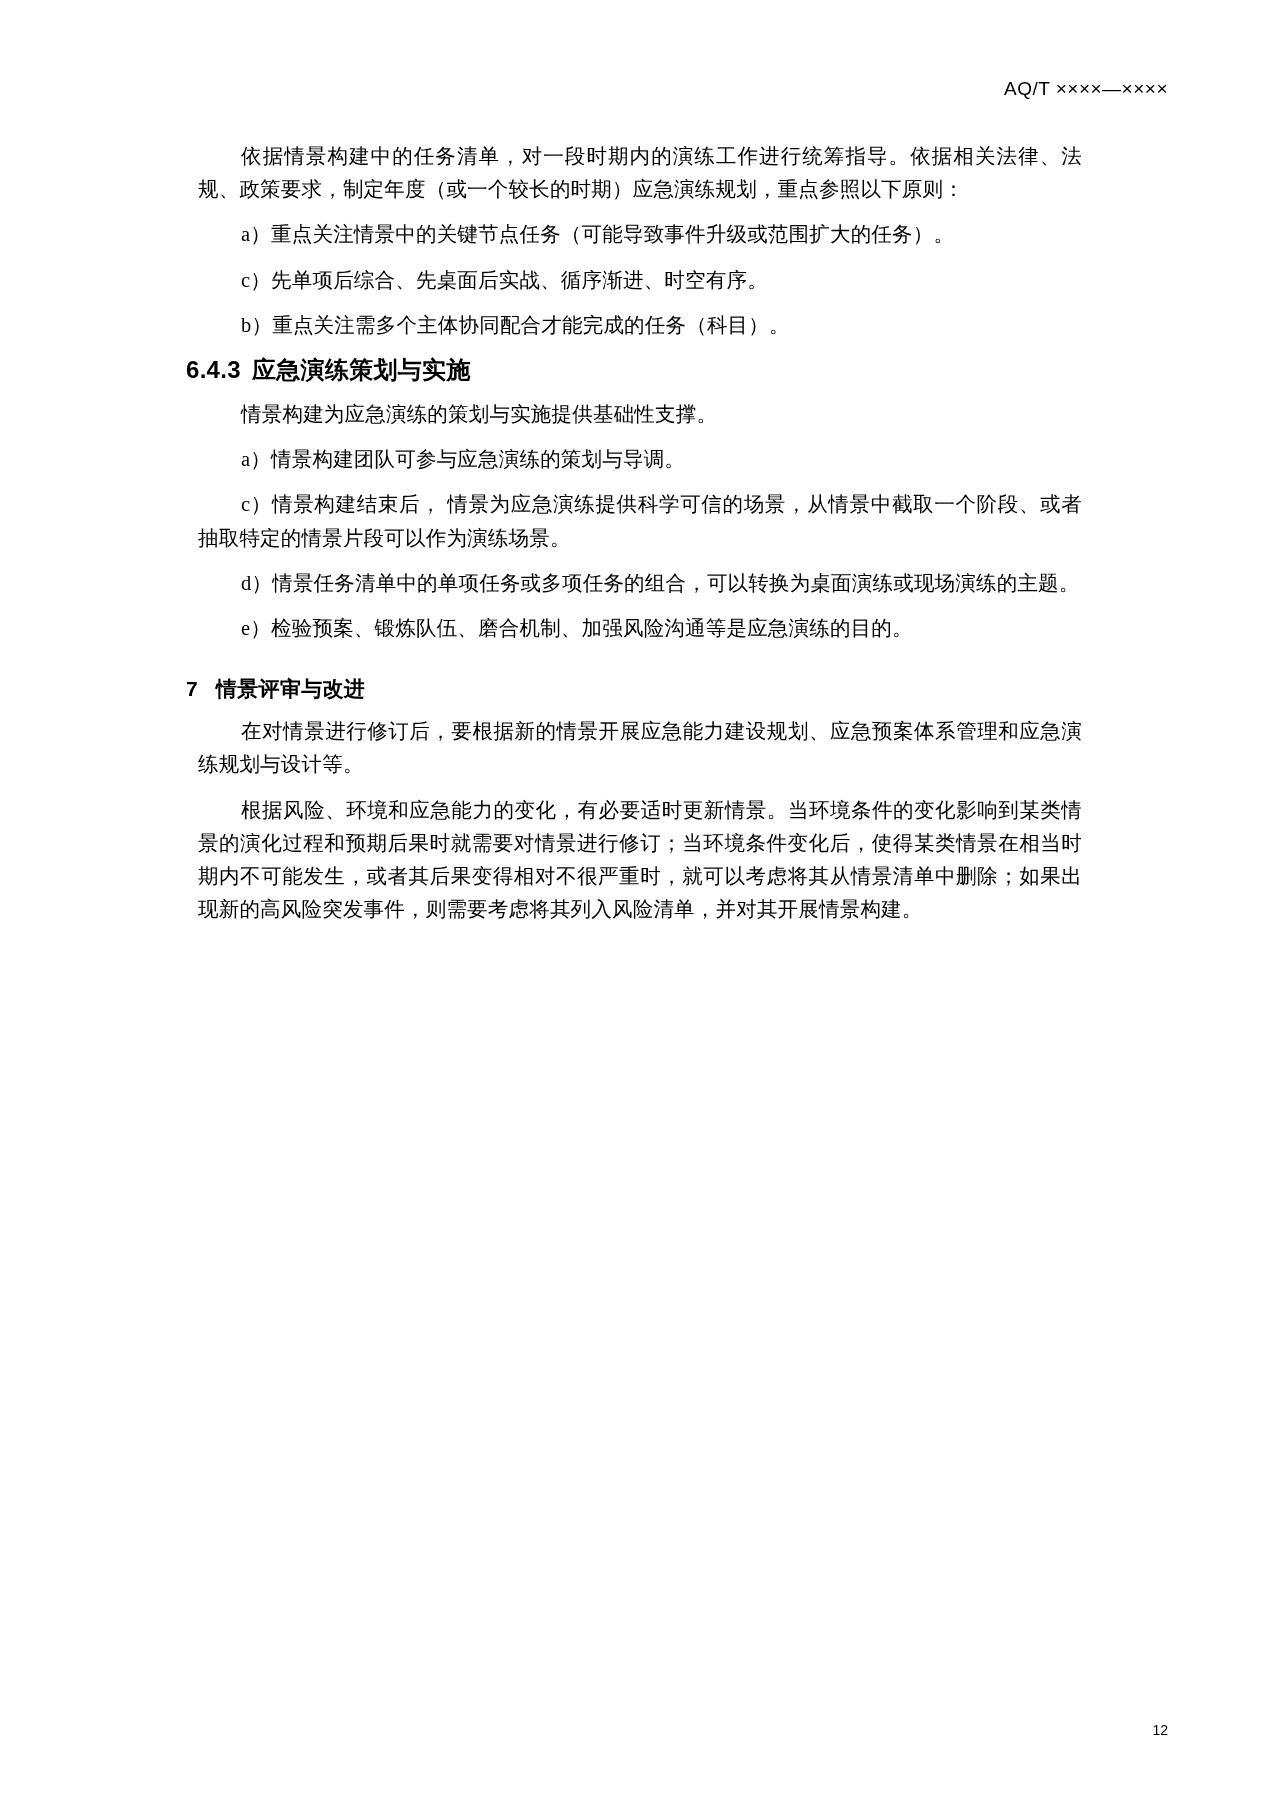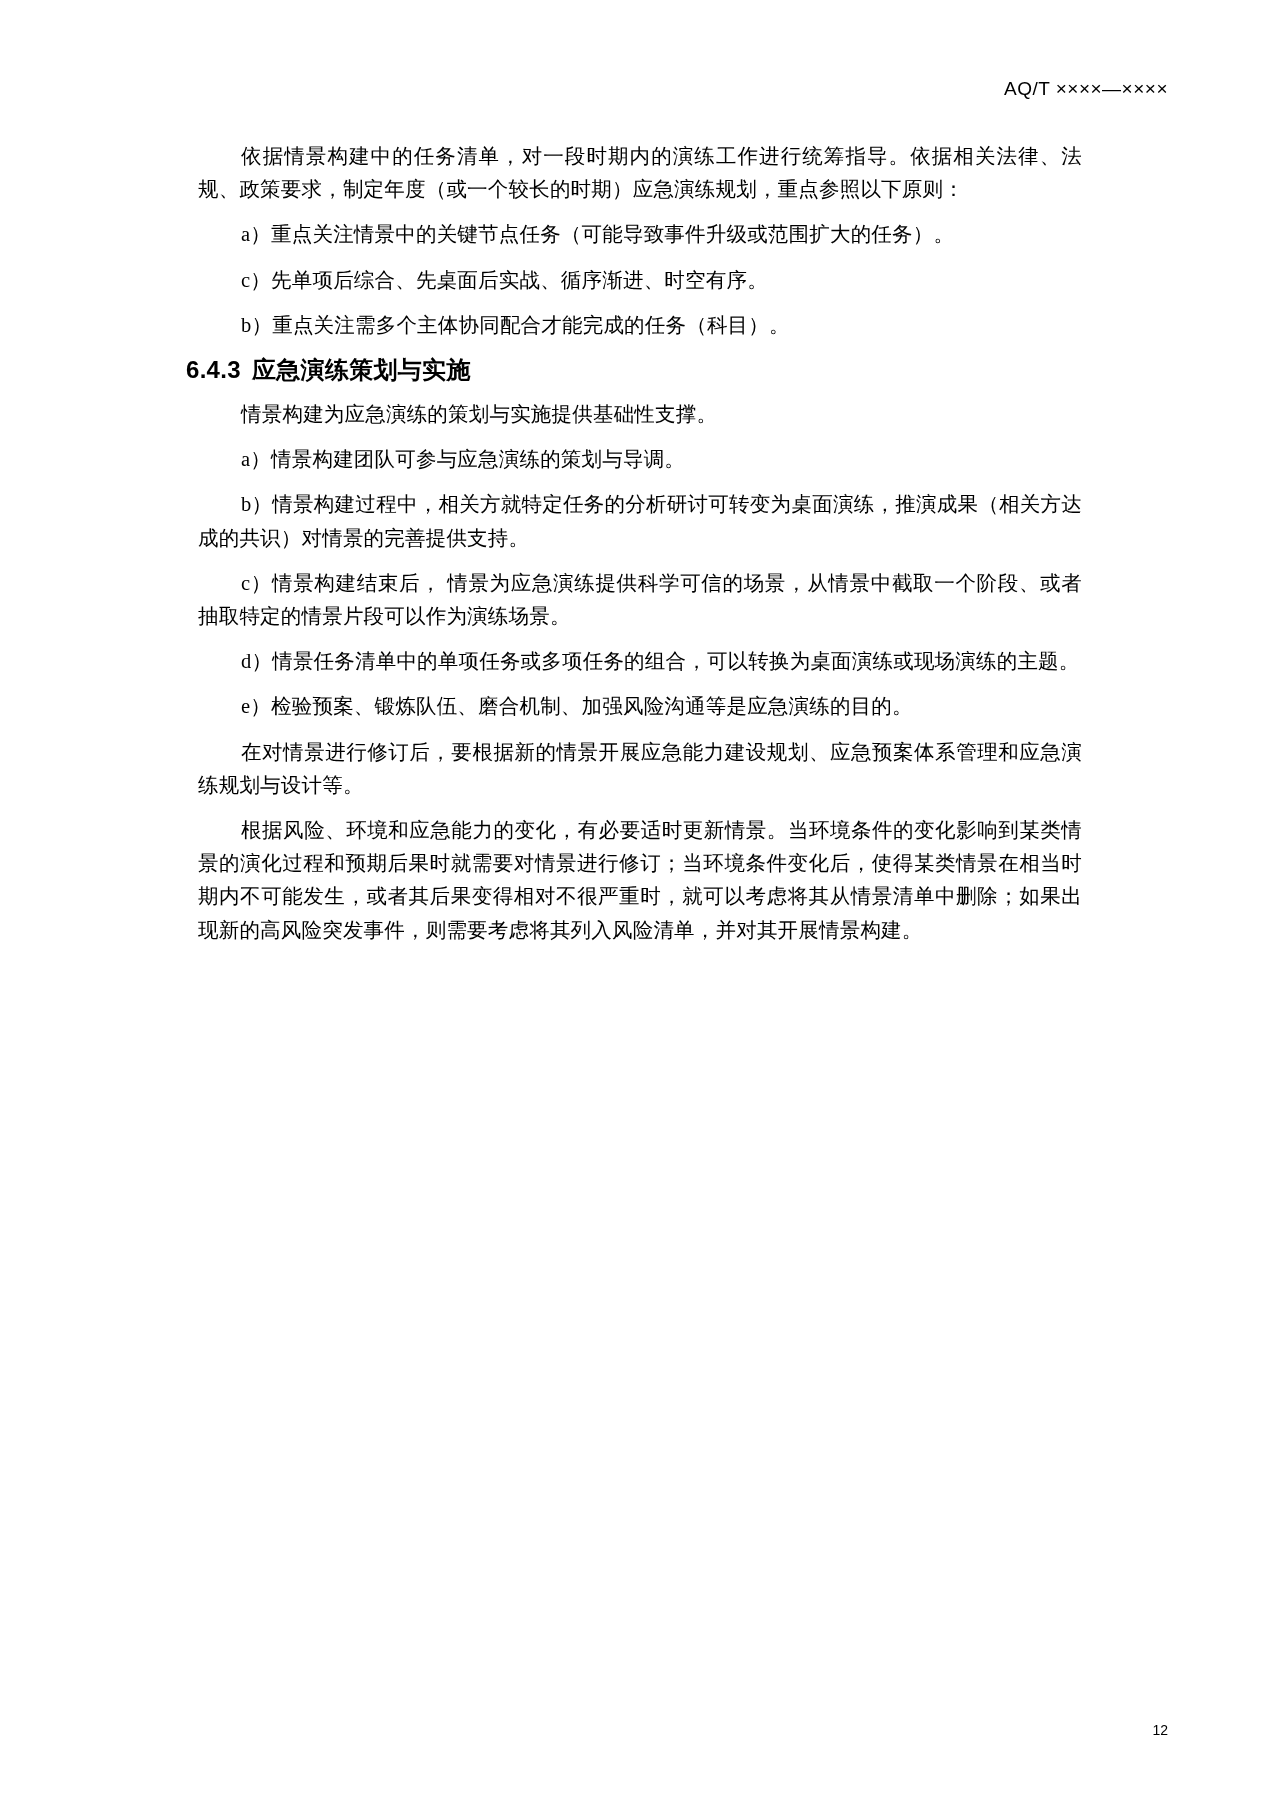--- a/index.html
+++ b/index.html
@@ -99,25 +99,27 @@
     <p class="ind-list">a）重点关注情景中的关键节点任务（可能导致事件升级或范围扩大的任务）。</p>
     <p class="ind-list">c）先单项后综合、先桌面后实战、循序渐进、时空有序。</p>
     <p class="ind-list">b）重点关注需多个主体协同配合才能完成的任务（科目）。</p>
 
     <div class="sec-head">
       <span class="num">6.4.3</span><span>应急演练策划与实施</span>
     </div>
 
     <p class="ind">情景构建为应急演练的策划与实施提供基础性支撑。</p>
     <p class="ind-list">a）情景构建团队可参与应急演练的策划与导调。</p>
-    <p class="ind-list">b）情景构建过程中，相关方就特定任务的分析研讨可转变为桌面演练，推演成果（相关方达成的共识）对情景的完善提供支持。</p>
     <p class="ind-list">c）情景构建结束后， 情景为应急演练提供科学可信的场景，从情景中截取一个阶段、或者抽取特定的情景片段可以作为演练场景。</p>
     <p class="ind-list">d）情景任务清单中的单项任务或多项任务的组合，可以转换为桌面演练或现场演练的主题。</p>
     <p class="ind-list">e）检验预案、锻炼队伍、磨合机制、加强风险沟通等是应急演练的目的。</p>
 
+    <div class="sec-head-major">
+      <span class="num">7</span><span>情景评审与改进</span>
+    </div>
 
     <p class="ind">在对情景进行修订后，要根据新的情景开展应急能力建设规划、应急预案体系管理和应急演练规划与设计等。</p>
     <p class="ind">根据风险、环境和应急能力的变化，有必要适时更新情景。当环境条件的变化影响到某类情景的演化过程和预期后果时就需要对情景进行修订；当环境条件变化后，使得某类情景在相当时期内不可能发生，或者其后果变得相对不很严重时，就可以考虑将其从情景清单中删除；如果出现新的高风险突发事件，则需要考虑将其列入风险清单，并对其开展情景构建。</p>
 
   </div>
 
   <div class="footer-page">12</div>
 
 </div>
 

